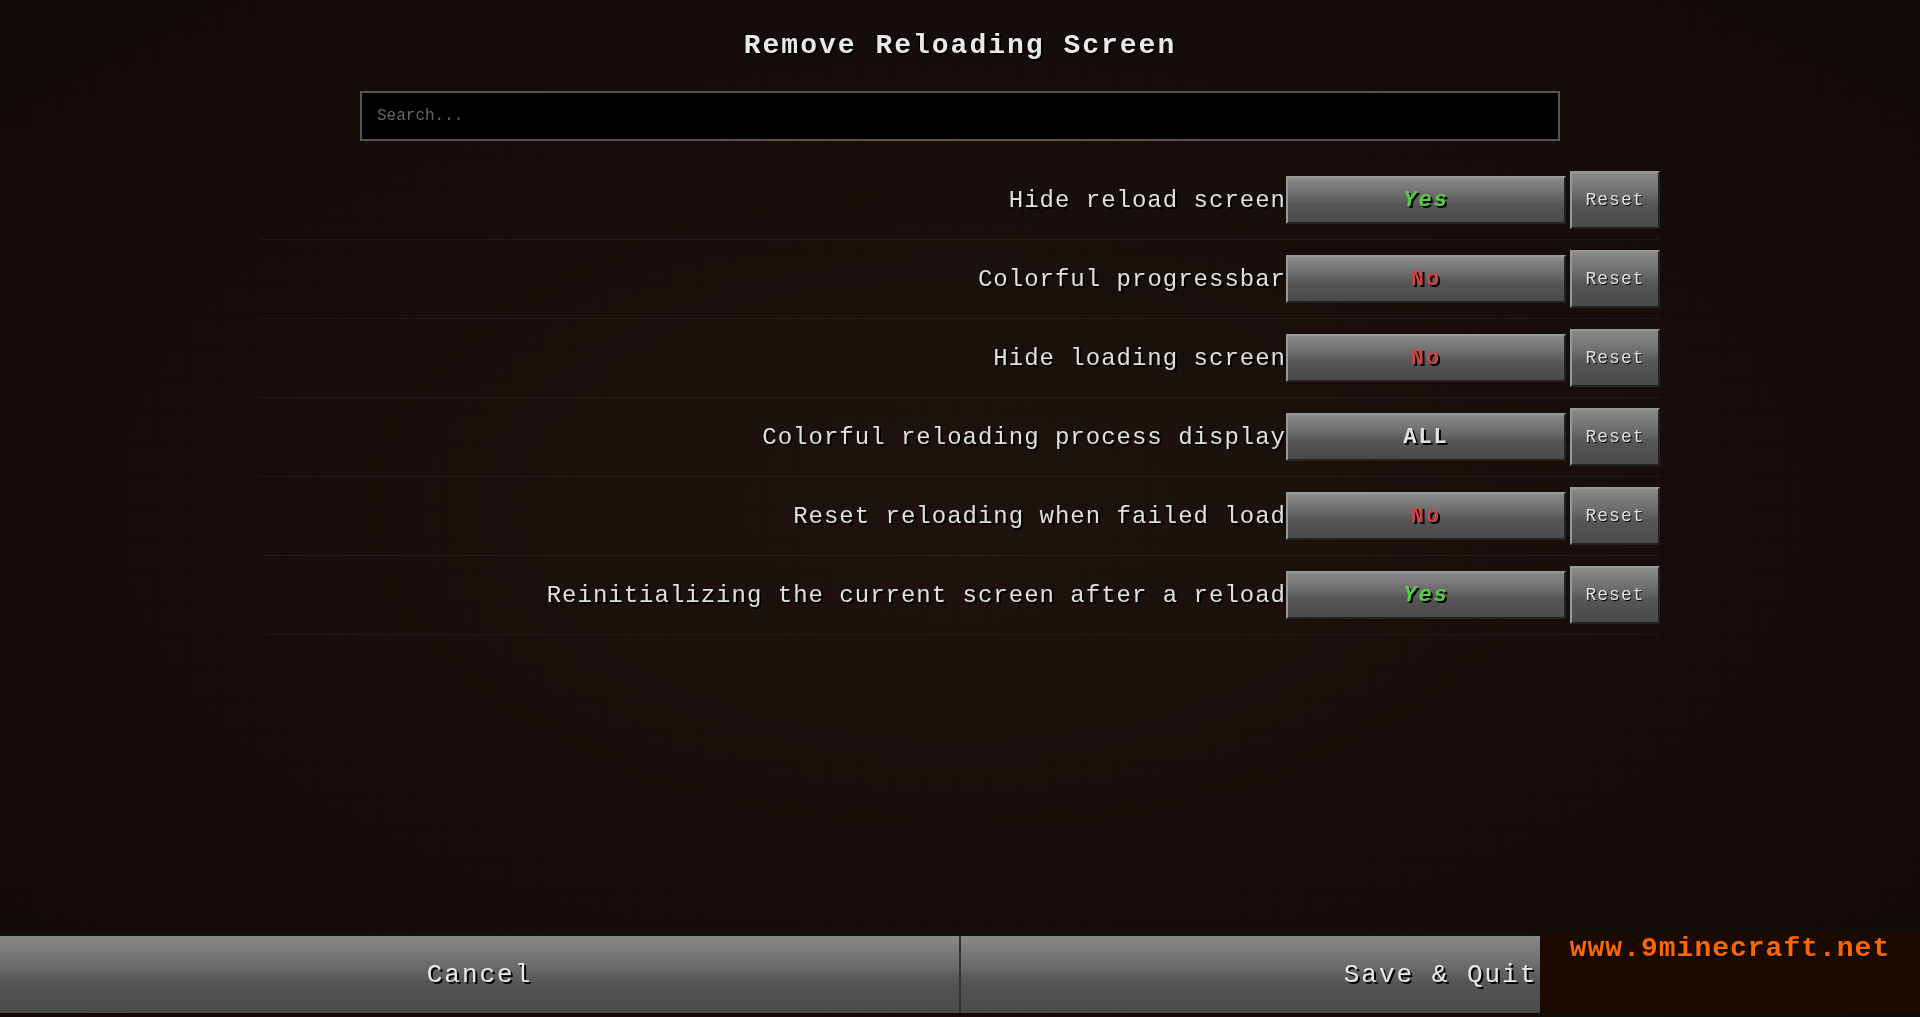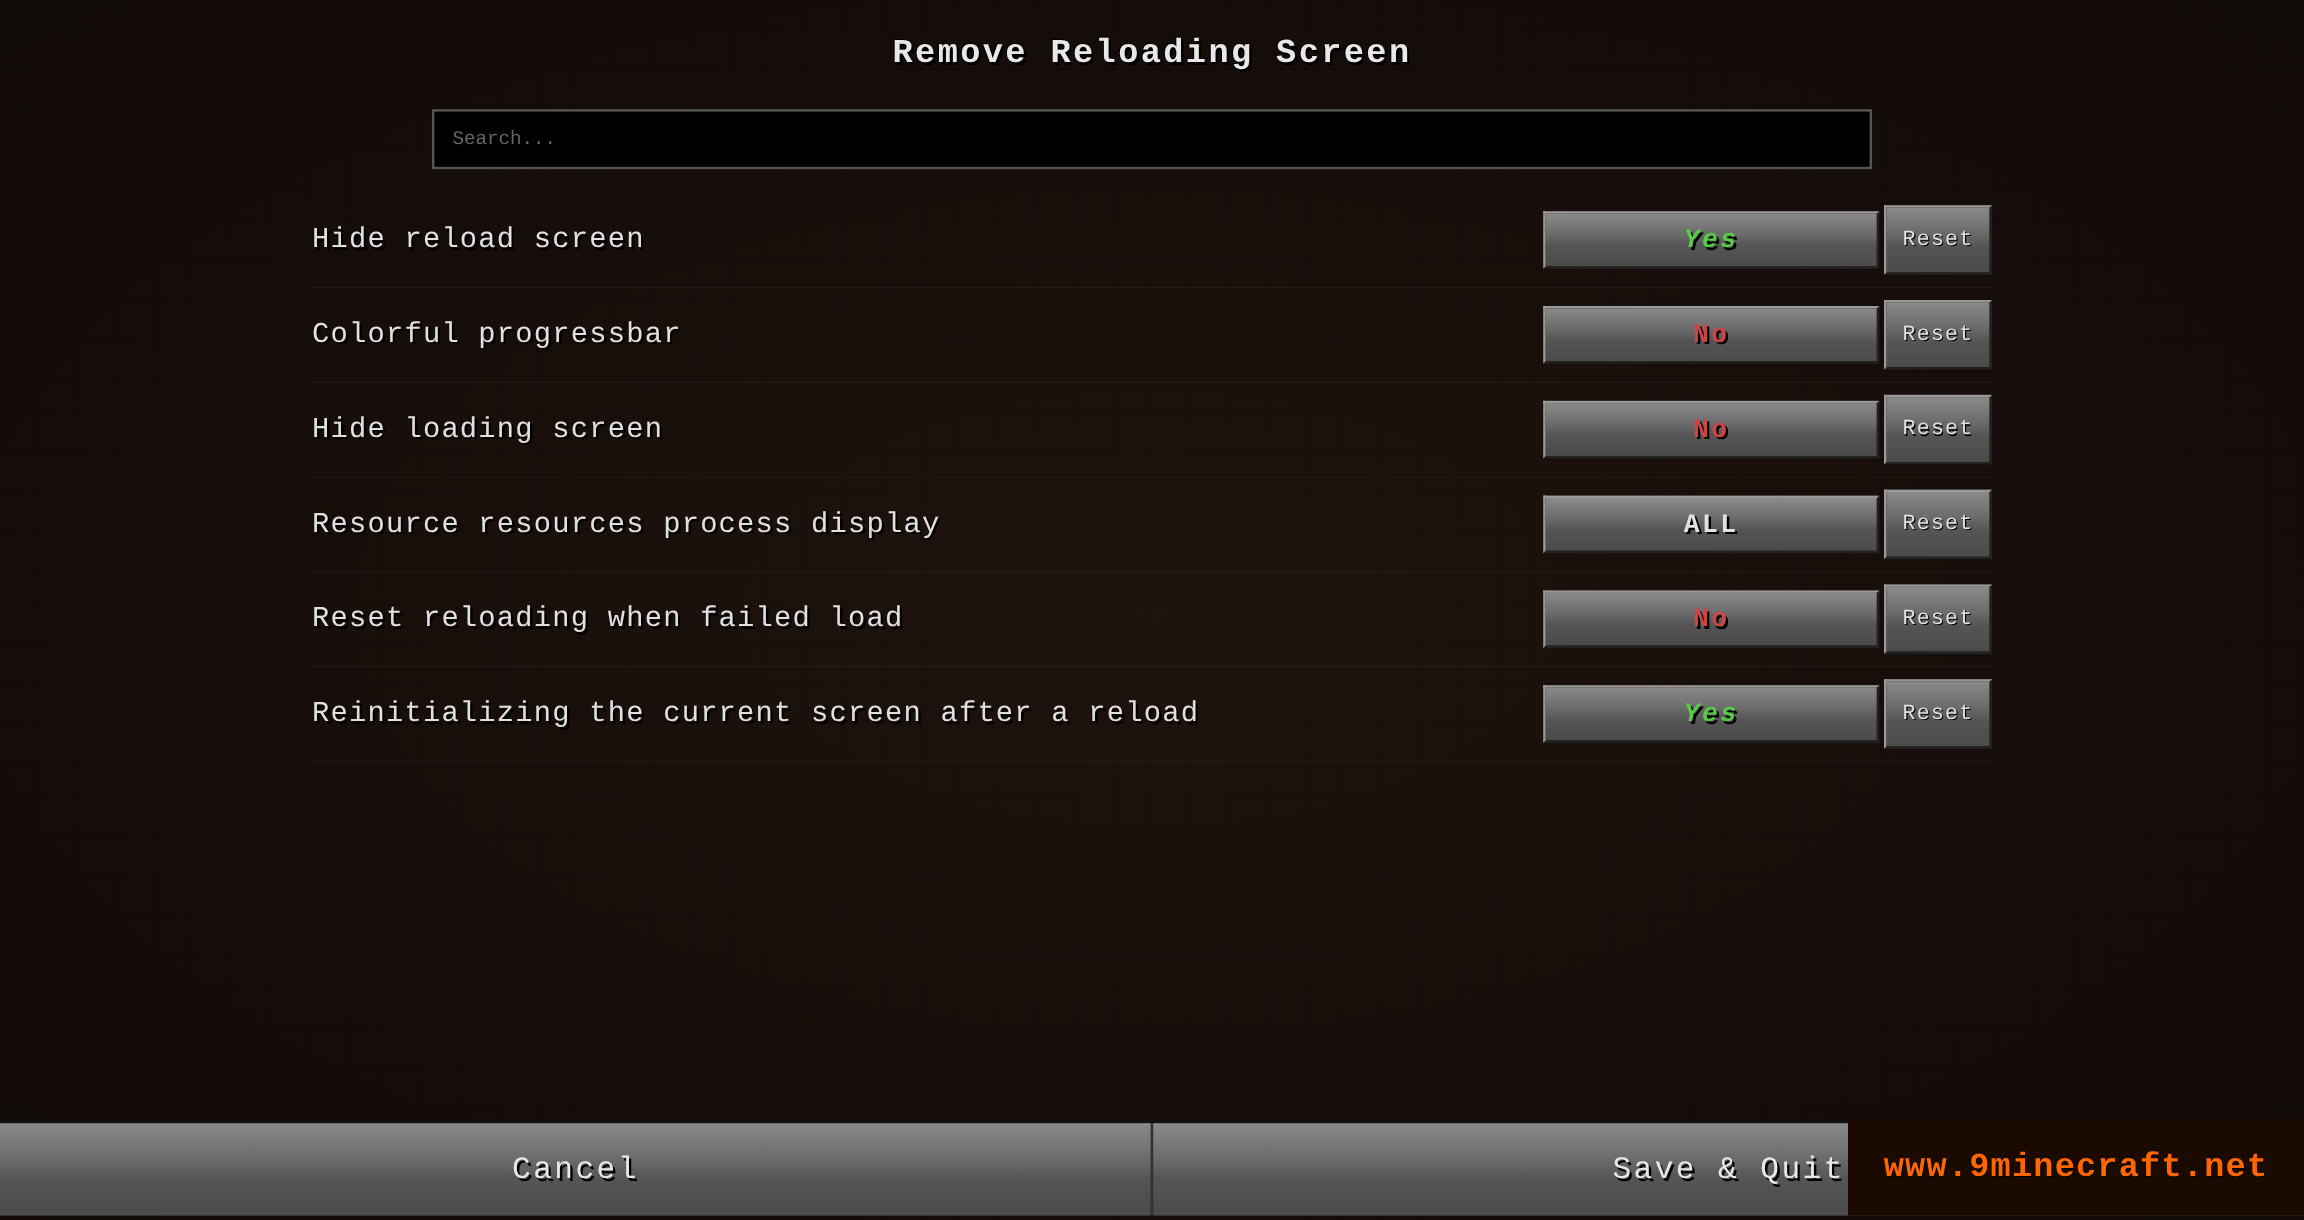--- a/index.html
+++ b/index.html
@@ -80,21 +80,21 @@
     .settings-list {
       width: 1400px;
       display: flex;
       flex-direction: column;
       gap: 0;
     }
 
     .setting-row {
       display: flex;
       align-items: center;
-      justify-content: space-between;
+      justify-content: flex-end;
       padding: 10px 0;
       border-bottom: 1px solid rgba(255,255,255,0.05);
     }
 
     .setting-label {
       color: #e0e0e0;
       font-size: 24px;
       font-family: 'Courier New', monospace;
       letter-spacing: 1px;
       text-shadow: 2px 2px 0 #000;
@@ -195,21 +195,21 @@
     }
 
     .watermark {
       position: absolute;
       bottom: 0;
       right: 0;
       height: 80px;
       width: 380px;
       background: #1a0a00;
       display: flex;
-      align-items: center;
+      align-items: flex-start;
       justify-content: center;
     }
 
     .watermark-text {
       color: #ff6600;
       font-size: 28px;
       font-family: 'Courier New', monospace;
       font-weight: bold;
       letter-spacing: 1px;
       text-shadow: 1px 1px 0 #000;
@@ -239,21 +239,21 @@
         </div>
       </div>
       <div class="setting-row">
         <span class="setting-label">Hide loading screen</span>
         <div class="setting-controls">
           <button class="value-btn no">No</button>
           <button class="reset-btn">Reset</button>
         </div>
       </div>
       <div class="setting-row">
-        <span class="setting-label">Resource resources process display</span>
+        <span class="setting-label">Colorful reloading process display</span>
         <div class="setting-controls">
           <button class="value-btn all">ALL</button>
           <button class="reset-btn">Reset</button>
         </div>
       </div>
       <div class="setting-row">
         <span class="setting-label">Reset reloading when failed load</span>
         <div class="setting-controls">
           <button class="value-btn no">No</button>
           <button class="reset-btn">Reset</button>

